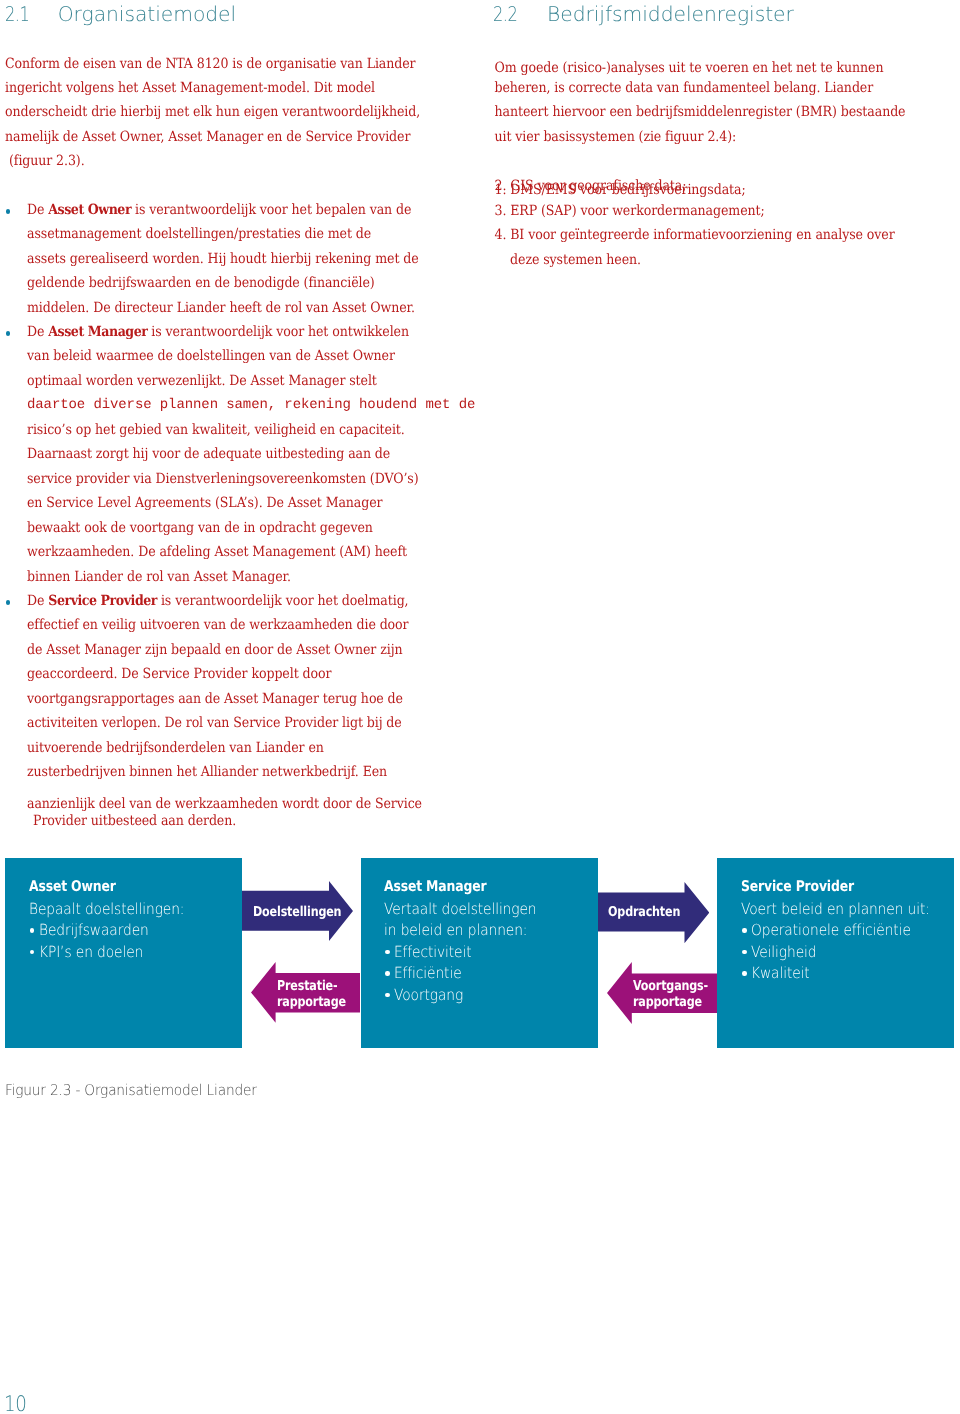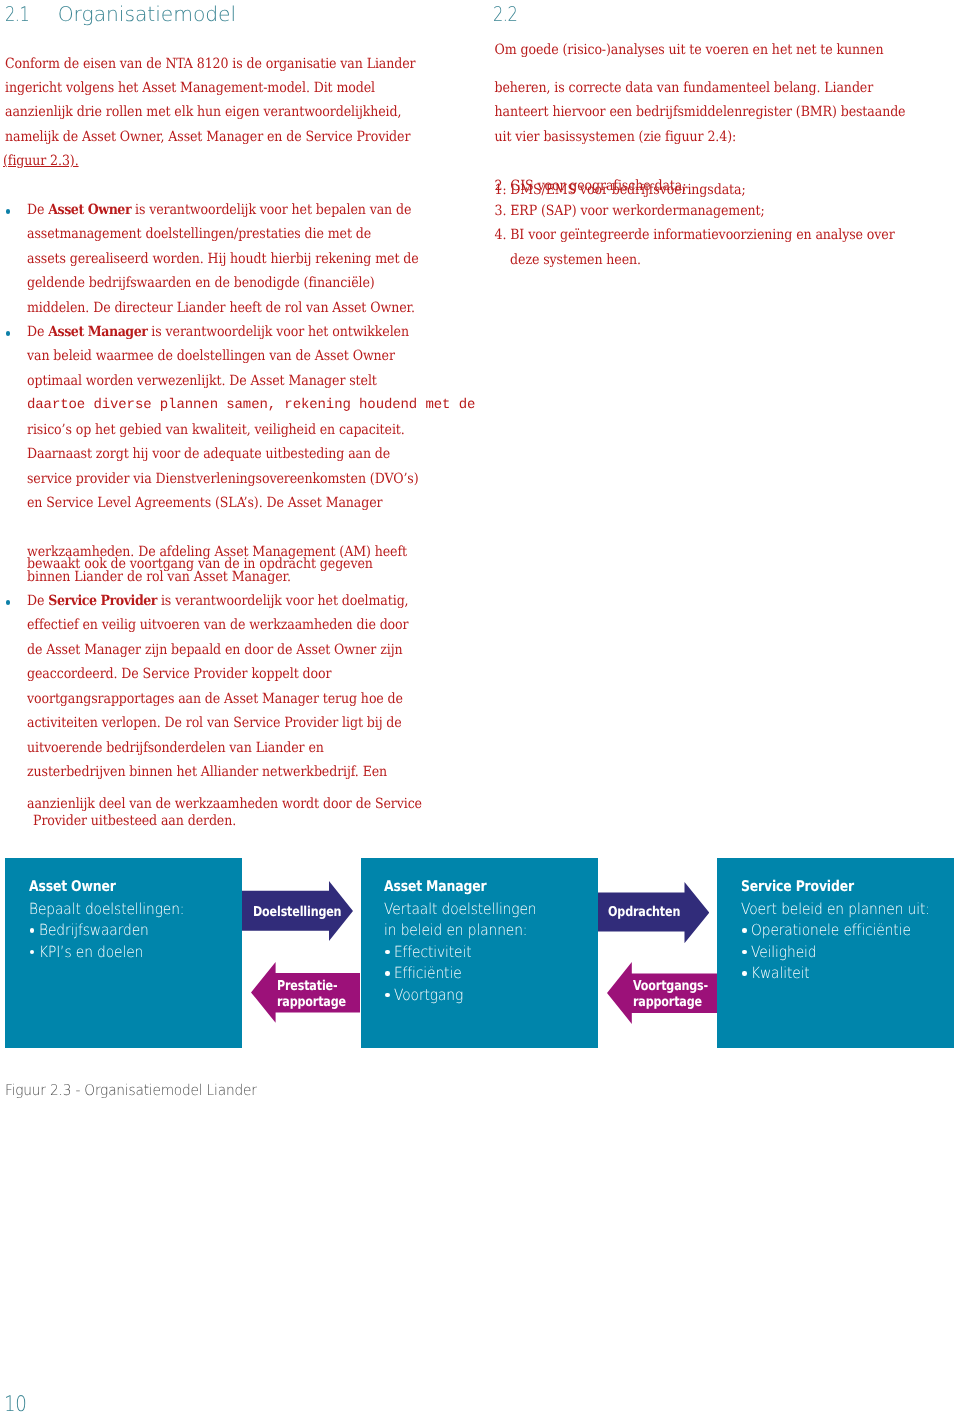--- a/index.html
+++ b/index.html
@@ -44,66 +44,67 @@
 </head>
 <body>
 
 <div class="page">
   <div class="col">
     <div class="heading num" style="left:4.5px;top:1.8px;">2.1</div>
     <div class="heading" style="left:57.7px;top:1.8px;">Organisatiemodel</div>
     <div>
       <div class="tline" style="left:5px;top:55.50px;">Conform de eisen van de NTA 8120 is de organisatie van Liander</div>
       <div class="tline" style="left:5px;top:79.95px;">ingericht volgens het Asset Management-model. Dit model</div>
-      <div class="tline" style="left:5px;top:104.40px;">aanzienlijk drie rollen met elk hun eigen verantwoordelijkheid,</div>
+      <div class="tline" style="left:5px;top:104.40px;">onderscheidt drie hierbij met elk hun eigen verantwoordelijkheid,</div>
       <div class="tline" style="left:5px;top:128.85px;">namelijk de Asset Owner, Asset Manager en de Service Provider</div>
-      <div class="tline" style="left:3px;top:153.30px;text-decoration:underline;">(figuur 2.3).</div>
+      <div class="tline" style="left:9px;top:153.30px;">(figuur 2.3).</div>
     </div>
     <div>
       <div>
         <div class="bdot" style="left:5.8px;top:209.20px;"></div>
         <div class="tline" style="left:27px;top:202.00px;"><span>De </span><b>Asset Owner</b><span> is verantwoordelijk voor het bepalen van de</span></div>
         <div class="tline" style="left:27px;top:226.45px;"><span>assetmanagement doelstellingen/prestaties die met de</span></div>
         <div class="tline" style="left:27px;top:250.90px;"><span>assets gerealiseerd worden. Hij houdt hierbij rekening met de</span></div>
         <div class="tline" style="left:27px;top:275.35px;"><span>geldende bedrijfswaarden en de benodigde (financiële)</span></div>
         <div class="tline" style="left:27px;top:299.80px;"><span>middelen. De directeur Liander heeft de rol van Asset Owner.</span></div>
       </div>
       <div>
         <div class="bdot" style="left:5.8px;top:331.20px;"></div>
         <div class="tline" style="left:27px;top:324.00px;"><span>De </span><b>Asset Manager</b><span> is verantwoordelijk voor het ontwikkelen</span></div>
         <div class="tline" style="left:27px;top:348.45px;"><span>van beleid waarmee de doelstellingen van de Asset Owner</span></div>
         <div class="tline" style="left:27px;top:372.90px;"><span>optimaal worden verwezenlijkt. De Asset Manager stelt</span></div>
         <div class="tline" style="left:27px;top:397.35px;font-family:Liberation Mono, monospace;"><span>daartoe diverse plannen samen, rekening houdend met de</span></div>
         <div class="tline" style="left:27px;top:421.80px;"><span>risico’s op het gebied van kwaliteit, veiligheid en capaciteit.</span></div>
         <div class="tline" style="left:27px;top:446.25px;"><span>Daarnaast zorgt hij voor de adequate uitbesteding aan de</span></div>
         <div class="tline" style="left:27px;top:470.70px;"><span>service provider via Dienstverleningsovereenkomsten (DVO’s)</span></div>
         <div class="tline" style="left:27px;top:495.15px;"><span>en Service Level Agreements (SLA’s). De Asset Manager</span></div>
-        <div class="tline" style="left:27px;top:519.60px;margin-top:36px;"><span>bewaakt ook de voortgang van de in opdracht gegeven</span></div>
+        <div class="tline" style="left:27px;top:519.60px;"><span>bewaakt ook de voortgang van de in opdracht gegeven</span></div>
         <div class="tline" style="left:27px;top:544.05px;"><span>werkzaamheden. De afdeling Asset Management (AM) heeft</span></div>
         <div class="tline" style="left:27px;top:568.50px;"><span>binnen Liander de rol van Asset Manager.</span></div>
       </div>
       <div>
         <div class="bdot" style="left:5.8px;top:600.20px;"></div>
         <div class="tline" style="left:27px;top:593.00px;"><span>De </span><b>Service Provider</b><span> is verantwoordelijk voor het doelmatig,</span></div>
         <div class="tline" style="left:27px;top:617.45px;"><span>effectief en veilig uitvoeren van de werkzaamheden die door</span></div>
         <div class="tline" style="left:27px;top:641.90px;"><span>de Asset Manager zijn bepaald en door de Asset Owner zijn</span></div>
         <div class="tline" style="left:27px;top:666.35px;"><span>geaccordeerd. De Service Provider koppelt door</span></div>
         <div class="tline" style="left:27px;top:690.80px;"><span>voortgangsrapportages aan de Asset Manager terug hoe de</span></div>
         <div class="tline" style="left:27px;top:715.25px;"><span>activiteiten verlopen. De rol van Service Provider ligt bij de</span></div>
         <div class="tline" style="left:27px;top:739.70px;"><span>uitvoerende bedrijfsonderdelen van Liander en</span></div>
         <div class="tline" style="left:27px;top:764.15px;"><span>zusterbedrijven binnen het Alliander netwerkbedrijf. Een</span></div>
         <div class="tline" style="left:27px;top:796px;"><span>aanzienlijk deel van de werkzaamheden wordt door de Service</span></div>
         <div class="tline" style="left:27px;top:813.05px;margin-left:6px;"><span>Provider uitbesteed aan derden.</span></div>
       </div>
     </div>
   </div>
   <div class="col">
     <div class="heading num" style="left:493.2px;top:1.8px;">2.2</div>
+    <div class="heading" style="left:547.0px;top:1.8px;">Bedrijfsmiddelenregister</div>
     <div>
-      <div class="tline" style="left:494.5px;top:42px;">Om goede (risico-)analyses uit te voeren en het net te kunnen</div>
+      <div class="tline" style="left:494.5px;top:60px;">Om goede (risico-)analyses uit te voeren en het net te kunnen</div>
       <div class="tline" style="left:494.5px;top:79.95px;">beheren, is correcte data van fundamenteel belang. Liander</div>
       <div class="tline" style="left:494.5px;top:104.40px;">hanteert hiervoor een bedrijfsmiddelenregister (BMR) bestaande</div>
       <div class="tline" style="left:494.5px;top:128.85px;">uit vier basissystemen (zie figuur 2.4):</div>
     </div>
     <div>
       <div>
         <div class="tline" style="left:494.5px;top:153.70px;margin-top:28px;">1. DMS/EMS voor bedrijfsvoeringsdata;</div>
       </div>
       <div>
         <div class="tline" style="left:494.5px;top:178.15px;">2. GIS voor geografische data;</div>

